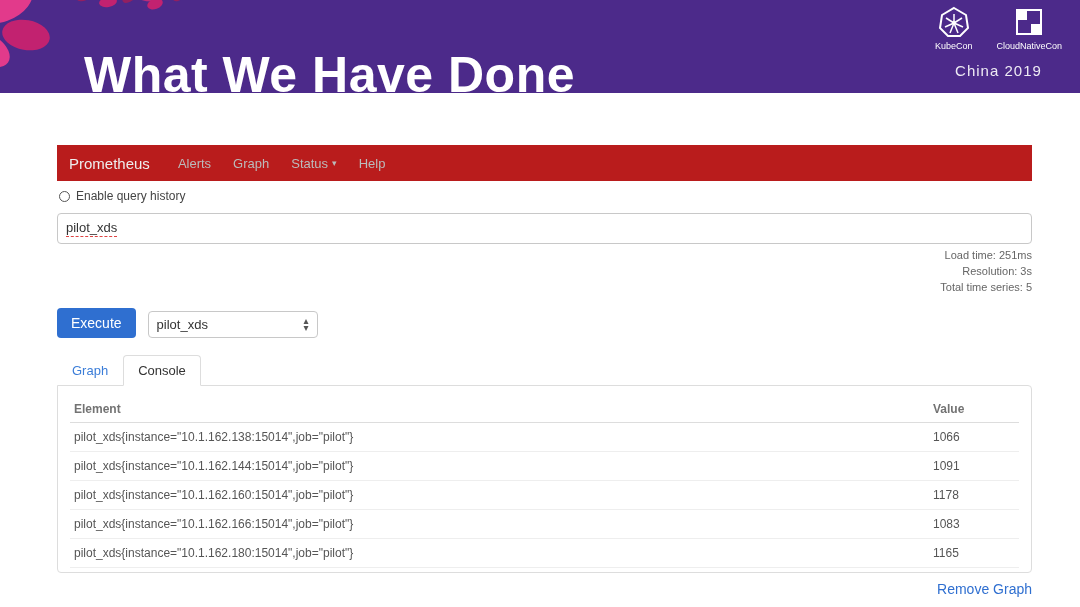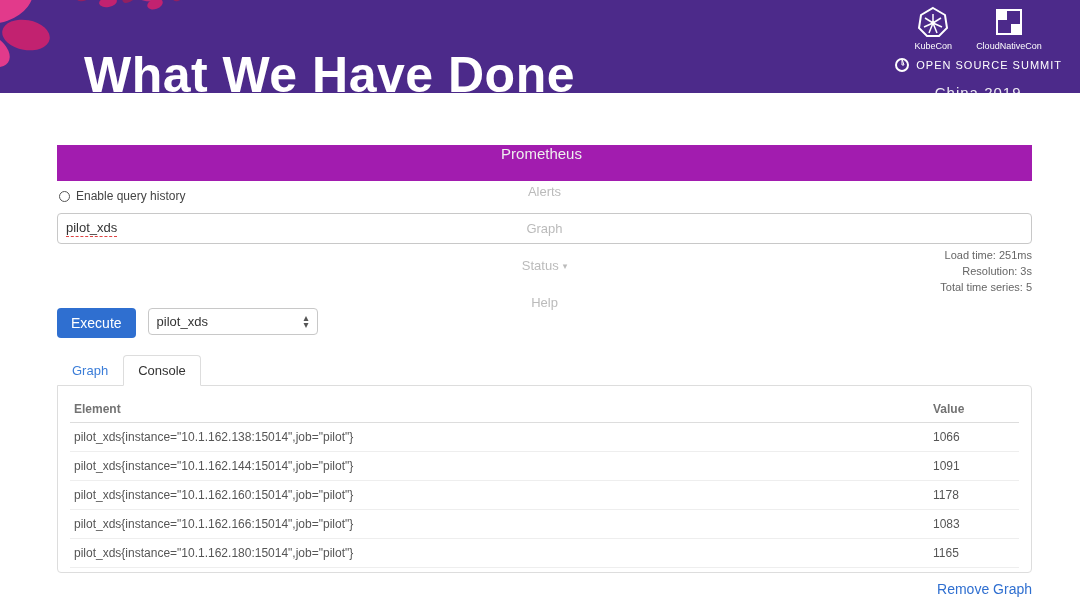--- a/index.html
+++ b/index.html
@@ -37,37 +37,36 @@
 
 .leaf { position:absolute; }
 .leaf svg { display:block; }
 
 
 .prom-wrap {
   position: absolute;
   left: 57px; top: 145px; width: 975px;
 }
 .prom-nav {
-  background: #a21caf; color: #ccc; height: 36px;
+  background: #b91c1c; color: #ccc; height: 36px;
   display: flex; align-items: center; padding: 0 12px; gap: 22px;
   font-size: 13px;
-  flex-direction: column;
 }
 .prom-nav .brand { color: #eee; font-weight: 400; font-size: 15px; margin-right: 6px;}
 .prom-nav .nav-item { color: #bbb; cursor: pointer; display:flex; align-items:center; gap:4px;}
 .caret { font-size: 9px; }
 .enable-row { display:flex; align-items:center; gap:6px; padding: 8px 2px 10px; color:#444; font-size:12px;}
 .circle { width:11px; height:11px; border:1.5px solid #555; border-radius:50%; display:inline-block; }
 .query-box {
   border:1px solid #c8c8c8; border-radius:4px; padding:6px 8px; font-size:13px;
   width:100%; background:#fff;
 }
 .query-underline { display:inline-block; border-bottom: 1.5px dashed #d44; padding-bottom:1px;}
 .stats { text-align:right; font-size:11px; color:#666; margin-top:4px; line-height:1.45;}
-.controls { display:flex; align-items:flex-start; gap:12px; margin-top:12px;}
+.controls { display:flex; align-items:flex-end; gap:12px; margin-top:12px;}
 .btn-primary {
   background:#2f6fd0; color:#fff; border:none; padding:7px 14px; border-radius:4px; font-size:14px; cursor:pointer;
 }
 .select-wrap {
   border:1px solid #c8c8c8; border-radius:4px; padding:5px 8px; width:170px; display:flex; justify-content:space-between; align-items:center; background:#fff; font-size:13px; color:#333;
 }
 .updown { font-size:10px; line-height:7px; color:#555; display:flex; flex-direction:column;}
 .tabs { display:flex; margin-top:16px; }
 .tab { padding:7px 14px; border:1px solid #ddd; background:#fff; font-size:13px; cursor:pointer; position:relative; top:1px; border-bottom:none;}
 .tab.inactive { color:#3b7dd8; border:1px solid transparent; background:transparent;}
@@ -123,27 +122,20 @@
       </div>
       <div class="logo-col">
         <svg class="lg" viewBox="0 0 32 32">
           <rect x="4" y="4" width="24" height="24" fill="none" stroke="#fff" stroke-width="2"></rect>
           <rect x="4" y="4" width="10" height="10" fill="#fff"></rect>
           <rect x="18" y="18" width="10" height="10" fill="#fff"></rect>
         </svg>
         <span>CloudNativeCon</span>
       </div>
     </div>
-    <div class="oss-line">
-      <svg width="16" height="16" viewBox="0 0 16 16">
-        <circle cx="8" cy="8" r="6" fill="none" stroke="#fff" stroke-width="2"></circle>
-        <path d="M8 2 L10 8 L8 8 Z" fill="#4c2a8a" stroke="#fff" stroke-width="1"></path>
-      </svg>
-      <span>OPEN SOURCE SUMMIT</span>
-    </div>
     <div class="china">China 2019</div>
   </div>
 </div>
 
 <div class="prom-wrap">
   <div class="prom-nav">
     <span class="brand">Prometheus</span>
     <span class="nav-item">Alerts</span>
     <span class="nav-item">Graph</span>
     <span class="nav-item">

